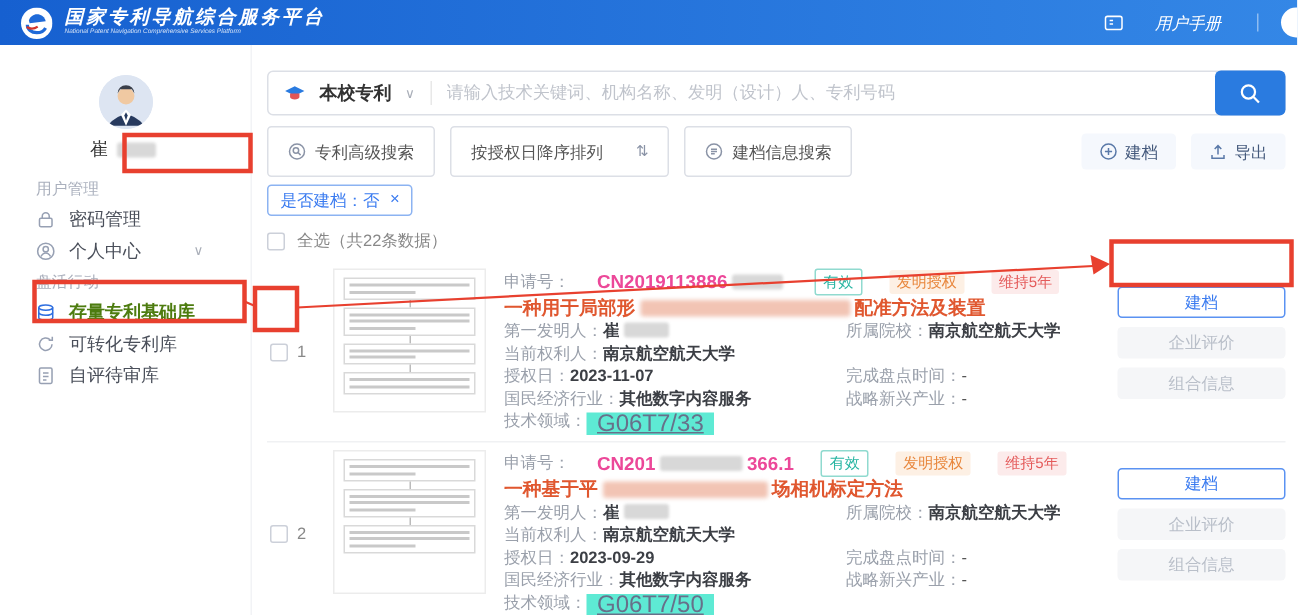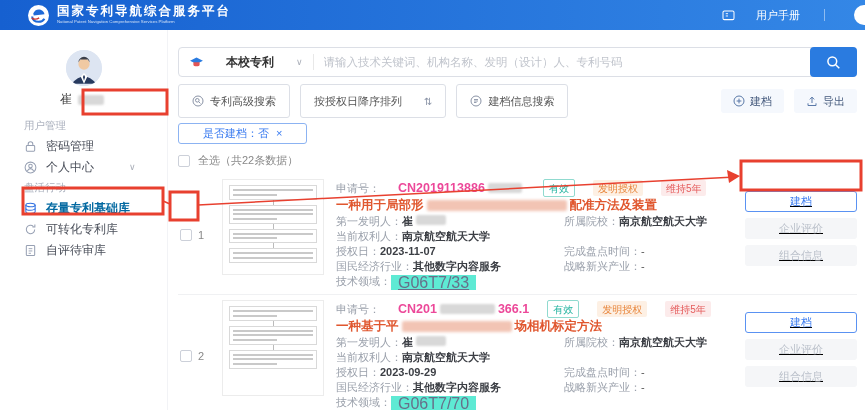--- a/index.html
+++ b/index.html
@@ -1,20 +1,20 @@
 <!DOCTYPE html>
 <html><head>
 <meta charset="utf-8">
 <style>
   * { box-sizing: border-box; }
   body { margin:0; font-family:"Liberation Sans","DejaVu Sans",sans-serif; }
   .page { width:865px; height:410px; position:relative; overflow:hidden; background:#fff; }
 
   
-  .topbar { height:30px; background:linear-gradient(90deg,#1660d0,#3487e6); display:flex; align-items:center; padding:0 28px; gap:8px; color:#fff; position:relative; }
+  .topbar { height:30px; background:linear-gradient(90deg,#1660d0,#3487e6); display:flex; align-items:center; padding:0 14px; gap:8px; color:#fff; position:relative;font-style:italic; }
   .logo { width:21px; height:21px; flex:0 0 auto; }
   .titles { display:flex; flex-direction:column; line-height:1; }
   .t1 { font-size:12.5px; font-weight:bold; letter-spacing:2px; }
   .t2 { font-size:6px; opacity:.8; transform:scale(.72); transform-origin:left top; margin-top:2px; white-space:nowrap; }
   .top-spacer { flex:1; }
   .manual { display:flex; align-items:center; gap:21px; font-size:11px; cursor:pointer; }
   .hdr-divider { width:1px; height:12px; background:rgba(255,255,255,.45); margin:0 12px 0 16px; }
   .hdr-avatar { width:20px; height:20px; border-radius:50%; background:#fff; position:absolute; right:-9px; top:5px; }
 
   
@@ -23,40 +23,40 @@
   .main { flex:1; padding:17px 8px 0 10px; position:relative; min-width:0; }
 
   
   .avatar { width:36px; height:36px; border-radius:50%; margin:0 auto; overflow:hidden; background:#dde5f2; }
   .username { margin-top:7px; height:13px; font-size:12px; color:#333; display:flex; justify-content:center; align-items:center; gap:3px; }
   .side-sec { padding-left:24px; }
   .sec1 { margin-top:13px; } .sec2 { margin-top:2px; }
   .side-label { font-size:10.5px; color:#aab0bd; height:11px; margin-bottom:9px; }
   .side-item { display:flex; align-items:center; gap:9px; font-size:12px; color:#4a4f5a; height:14px; margin-bottom:7px; cursor:pointer; }
   .side-item .chev { margin-left:26px; color:#a9aeb8; font-size:9px; }
-  .side-item.active { color:#0369a1; font-weight:bold; }
+  .side-item.active { color:#4d7c0f; font-weight:bold; }
   .side-item svg { flex:0 0 auto; }
 
   
   .search-bar { height:30px; border:1px solid #dcdfe6; border-radius:4px; display:flex; align-items:center; position:relative; background:#fff; }
-  .scope { display:flex; align-items:center; gap:22px; padding:0 10px; font-size:12px; font-weight:bold; color:#333; cursor:pointer; border-right:1px solid #e8e8e8; height:16px; }
+  .scope { display:flex; align-items:center; gap:9px; padding:0 10px; font-size:12px; font-weight:bold; color:#333; cursor:pointer; border-right:1px solid #e8e8e8; height:16px; }
   .scope .chev { color:#a9aeb8; font-size:9px; font-weight:normal; }
   .search-input { flex:1; border:none; outline:none; font-size:11.5px; padding:0 10px; color:#333; min-width:0; }
   .search-input::placeholder { color:#c0c4cc; }
   .search-btn { width:47px; height:30px; background:#2a7be0; border-radius:4px; position:absolute; right:-1px; top:-1px; display:flex; align-items:center; justify-content:center; cursor:pointer; }
 
   
   .btn-row { display:flex; align-items:center; margin-top:7px; gap:10px; }
   .btn { height:24px; border:1px solid #dcdfe6; border-radius:3px; display:flex; align-items:center; gap:6px; padding:16px 13px; font-size:11px; color:#555; background:#fff; cursor:pointer; white-space:nowrap; }
   .sort-btn .sort-glyph { color:#8a93a6; font-size:10px; margin-left:16px; }
   .btn-row .spacer { flex:1; }
   .light-btn { height:24px; border:none; background:#f5f8fd; border-radius:3px; display:flex; align-items:center; gap:5px; padding:0 12px; font-size:11px; color:#44597c; cursor:pointer; }
 
   .tag-row { margin-top:5px; }
-  .filter-tag { display:inline-flex; align-items:center; gap:7px; border:1px solid #8cb3f2; color:#3a7bf0; font-size:11px; padding:2px 24px; border-radius:3px; cursor:pointer; }
+  .filter-tag { display:inline-flex; align-items:center; gap:7px; border:1px solid #8cb3f2; color:#3a7bf0; font-size:11px; padding:2px 8px; border-radius:3px; cursor:pointer; }
   .filter-tag .x { font-size:11px; line-height:1; }
 
   .selall { display:flex; align-items:center; gap:8px; margin-top:9px; font-size:11px; color:#888; }
   .cb { width:12px; height:12px; border:1px solid #ccd0d9; border-radius:2px; background:#fff; flex:0 0 auto; display:inline-block; }
 
   
   .plist { margin-top:6px; }
   .pitem { display:flex; padding:5px 0 4px 0; border-bottom:1px solid #f0f1f3; }
   .sel-col { width:44px; display:flex; align-items:center; gap:6px; font-size:11px; color:#888; padding-left:2px; flex:0 0 auto; }
   .thumb { width:102px; height:96px; border:1px solid #ececec; padding:5px 6px; display:flex; flex-direction:column; align-items:center; flex:0 0 auto; background:#fff; }
@@ -78,21 +78,21 @@
   .tag.valid { color:#27b5a2; border:1px solid #90dacf; background:#fff; }
   .tag.grant { color:#e8863c; background:#fdf0e4; }
   .tag.keep  { color:#e45b5b; background:#fcebeb; }
   .p-title { color:#e0572f; font-weight:bold; font-size:12.5px; line-height:15px; margin-top:1px; display:flex; align-items:center; cursor:pointer; }
   .ipc { background:#5eead4; color:#67708a; padding:1px 7px; font-size:16px;text-decoration:underline; }
 
   .blur { display:inline-block; height:10px; border-radius:2px; background:#d8d8d8; filter:blur(1.2px); vertical-align:middle; margin:0 3px; }
   .blur.t { background:#f2c4b4; height:11px; filter:blur(1.5px); }
   .w26{width:26px;} .w30{width:30px;} .w34{width:34px;} .w55{width:55px;} .w110{width:110px;} .w140{width:140px;}
 
-  .acts { width:112px; flex:0 0 auto; display:flex; flex-direction:column; gap:6px; padding-top:12px;text-decoration:underline; }
+  .acts { width:112px; flex:0 0 auto; display:flex; flex-direction:column; gap:6px; padding-top:12px; }
   .act { height:21px; border-radius:3px; font-size:11px; display:flex; align-items:center; justify-content:center; }
   .act.primary { border:1px solid #5a92f2; color:#3a7bf0; background:#fff; cursor:pointer; }
   .act.disabled { background:#f5f6f8; color:#b9bfc9; }
 
   
   .anno { position:absolute; left:0; top:0; pointer-events:none; z-index:50; }
   .anno rect { fill:none; stroke:#e8402f; stroke-width:3; }
   .anno line { stroke:#e8402f; stroke-width:1.5; }
 </style>
 </head>
@@ -422,21 +422,21 @@
                   <span class="lbl">国民经济行业：</span>
                   <span class="val b">其他数字内容服务</span>
                 </span>
               <span class="dcell">
                   <span class="lbl">战略新兴产业：</span>
                   <span class="val">-</span>
                 </span>
             </div>
             <div class="drow">
                 <span class="lbl">技术领域：</span>
-                <span class="ipc">G06T7/70</span>
+                <span class="ipc">G06T7/50</span>
               </div>
           </div>
           <div class="acts">
             <div class="act primary">建档</div>
             <div class="act disabled">企业评价</div>
             <div class="act disabled">组合信息</div>
           </div>
         </div>
 
         <div class="pitem">

